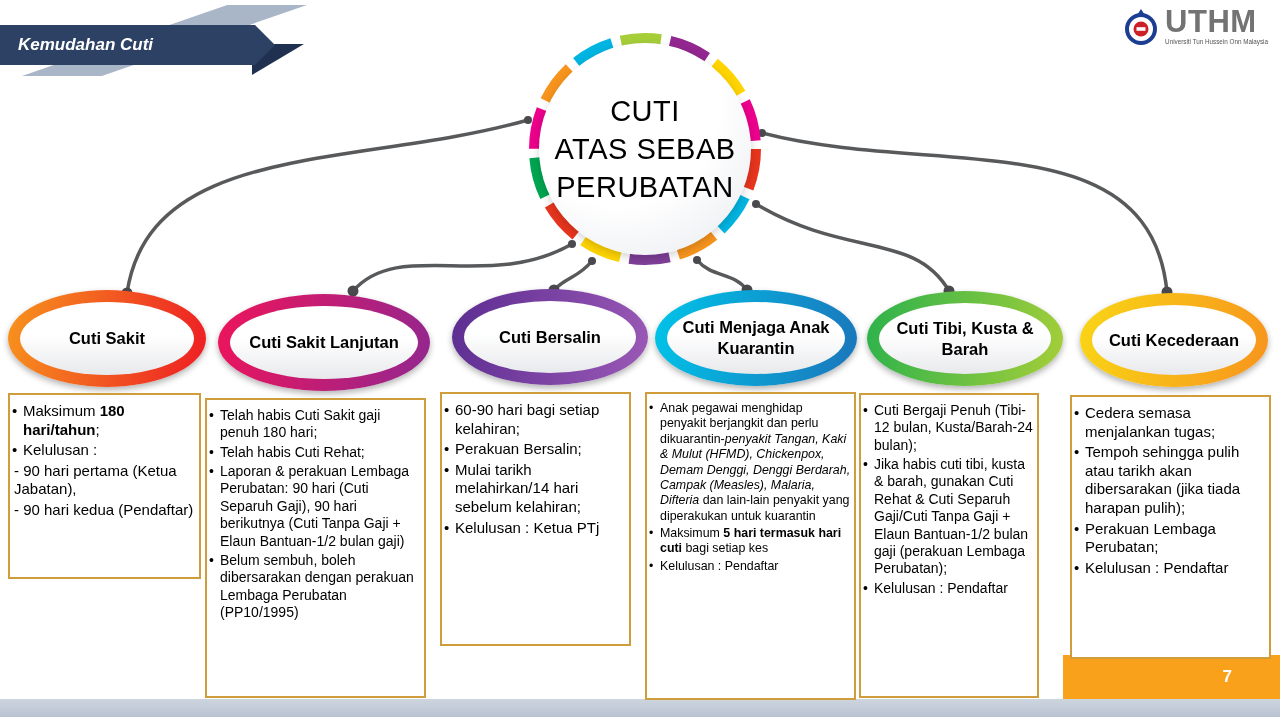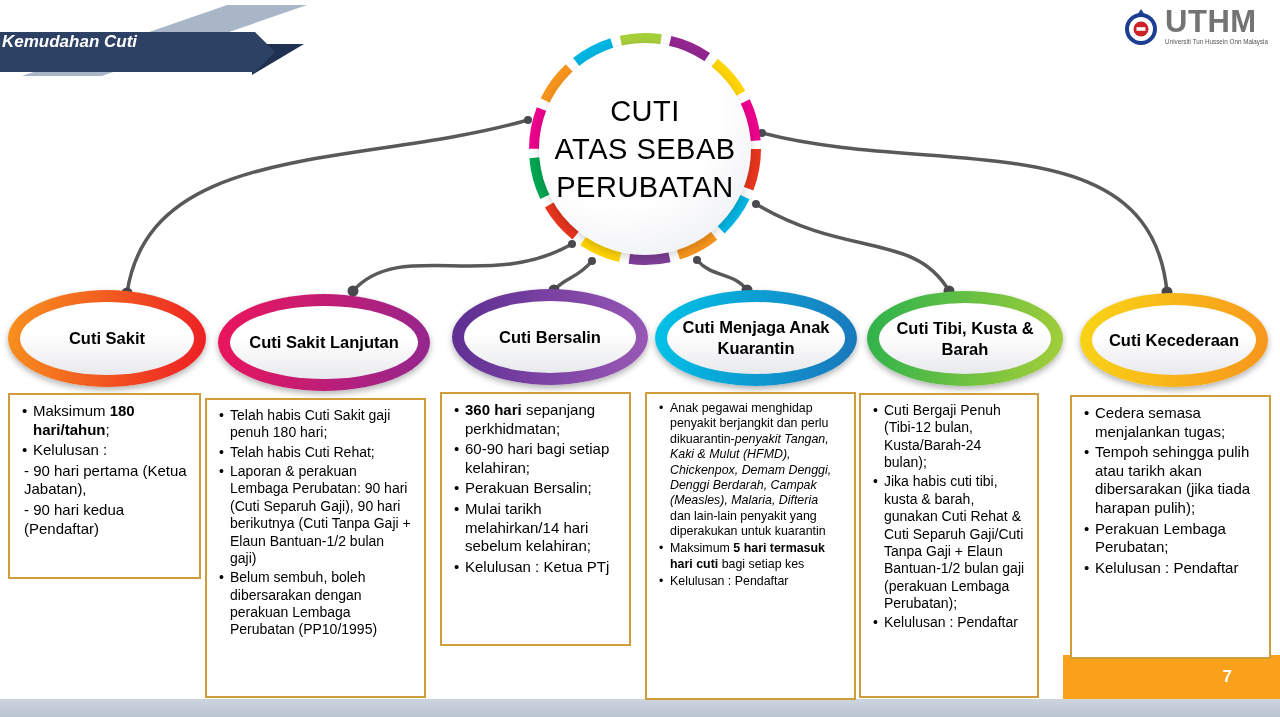--- a/index.html
+++ b/index.html
@@ -4,23 +4,23 @@
 <style>
   html,body{margin:0;padding:0;background:#fff;}
   .slide{position:relative;width:1280px;height:717px;background:#fff;overflow:hidden;
          font-family:"Liberation Sans",sans-serif;color:#000;}
 
   
   .banner-light{position:absolute;left:22px;top:5px;width:285px;height:71px;background:#a9b6c8;
                 clip-path:polygon(0 100%,72% 0,100% 0,28% 100%);z-index:1;}
   .banner-fold{position:absolute;left:252px;top:44px;width:52px;height:31px;background:#1f3050;
                clip-path:polygon(0 0,100% 0,0 100%);z-index:1;}
-  .banner-navy{position:absolute;left:0;top:32px;width:275px;height:40px;background:#2d4164;
+  .banner-navy{position:absolute;left:0;top:25px;width:275px;height:40px;background:#2d4164;
                clip-path:polygon(0 0,calc(100% - 20px) 0,100% 50%,calc(100% - 20px) 100%,0 100%);
-               display:flex;align-items:flex-start;padding-left:2px;box-sizing:border-box;z-index:2;}
+               display:flex;align-items:center;padding-left:18px;box-sizing:border-box;z-index:2;}
   .banner-title{color:#fff;font-style:italic;font-weight:700;font-size:17px;}
 
   
   .logo{position:absolute;right:12px;top:7px;display:flex;align-items:flex-start;gap:5px;z-index:2;}
   .logo-text{display:flex;flex-direction:column;}
   .logo-name{font-size:31px;font-weight:700;color:#737373;line-height:.95;letter-spacing:.5px;}
   .logo-sub{font-size:6.3px;color:#555;margin-top:2px;white-space:nowrap;}
 
   
   .connectors{position:absolute;left:0;top:0;z-index:0;}
@@ -38,21 +38,21 @@
 
   
   .oval{position:absolute;border-radius:50%;z-index:2;box-shadow:0 3px 6px rgba(0,0,0,.3);}
   .oval-inner{position:absolute;inset:12px;border-radius:50%;
               background:linear-gradient(#ffffff 45%,#e8e9ec);
               display:flex;align-items:center;justify-content:center;text-align:center;padding:0 12px;}
   .oval-label{font-weight:700;font-size:16.5px;line-height:1.25;}
 
   
   .box{position:absolute;background:#fff;border:2px solid #cf9d3c;box-sizing:border-box;
-       padding:7px 12px;z-index:2;}
+       padding:7px 2px;z-index:2;}
   .box ul{margin:0;padding:0;list-style:none;}
   .box li{position:relative;padding-left:11px;line-height:1.24;margin-bottom:2px;}
   .box li::before{content:"•";position:absolute;left:0;top:0;}
   .box li.no-bullet{padding-left:2px;}
   .box li.no-bullet::before{content:"";}
   .f15{font-size:15px;}
   .f14{font-size:14px;}
   .f12{font-size:12.4px;}
 
   
@@ -176,21 +176,20 @@
       </ul>
   </div>
 
   <div class="oval o3" style="background: linear-gradient(100deg, rgb(92, 45, 145), rgb(155, 89, 182));">
     <div class="oval-inner">
       <span class="oval-label">Cuti Bersalin</span>
     </div>
   </div>
   <div class="box x3 f15">
     <ul>
-        <li><span style="font-weight: 700;">360 hari</span><span> sepanjang perkhidmatan;</span></li>
         <li><span>60-90 hari bagi setiap kelahiran;</span></li>
         <li><span>Perakuan Bersalin;</span></li>
         <li><span>Mulai tarikh melahirkan/14 hari sebelum kelahiran;</span></li>
         <li><span>Kelulusan : Ketua PTj</span></li>
       </ul>
   </div>
 
   <div class="oval o4" style="background: linear-gradient(100deg, rgb(0, 196, 232), rgb(27, 117, 187));">
     <div class="oval-inner">
       <span class="oval-label">Cuti Menjaga Anak Kuarantin</span>

